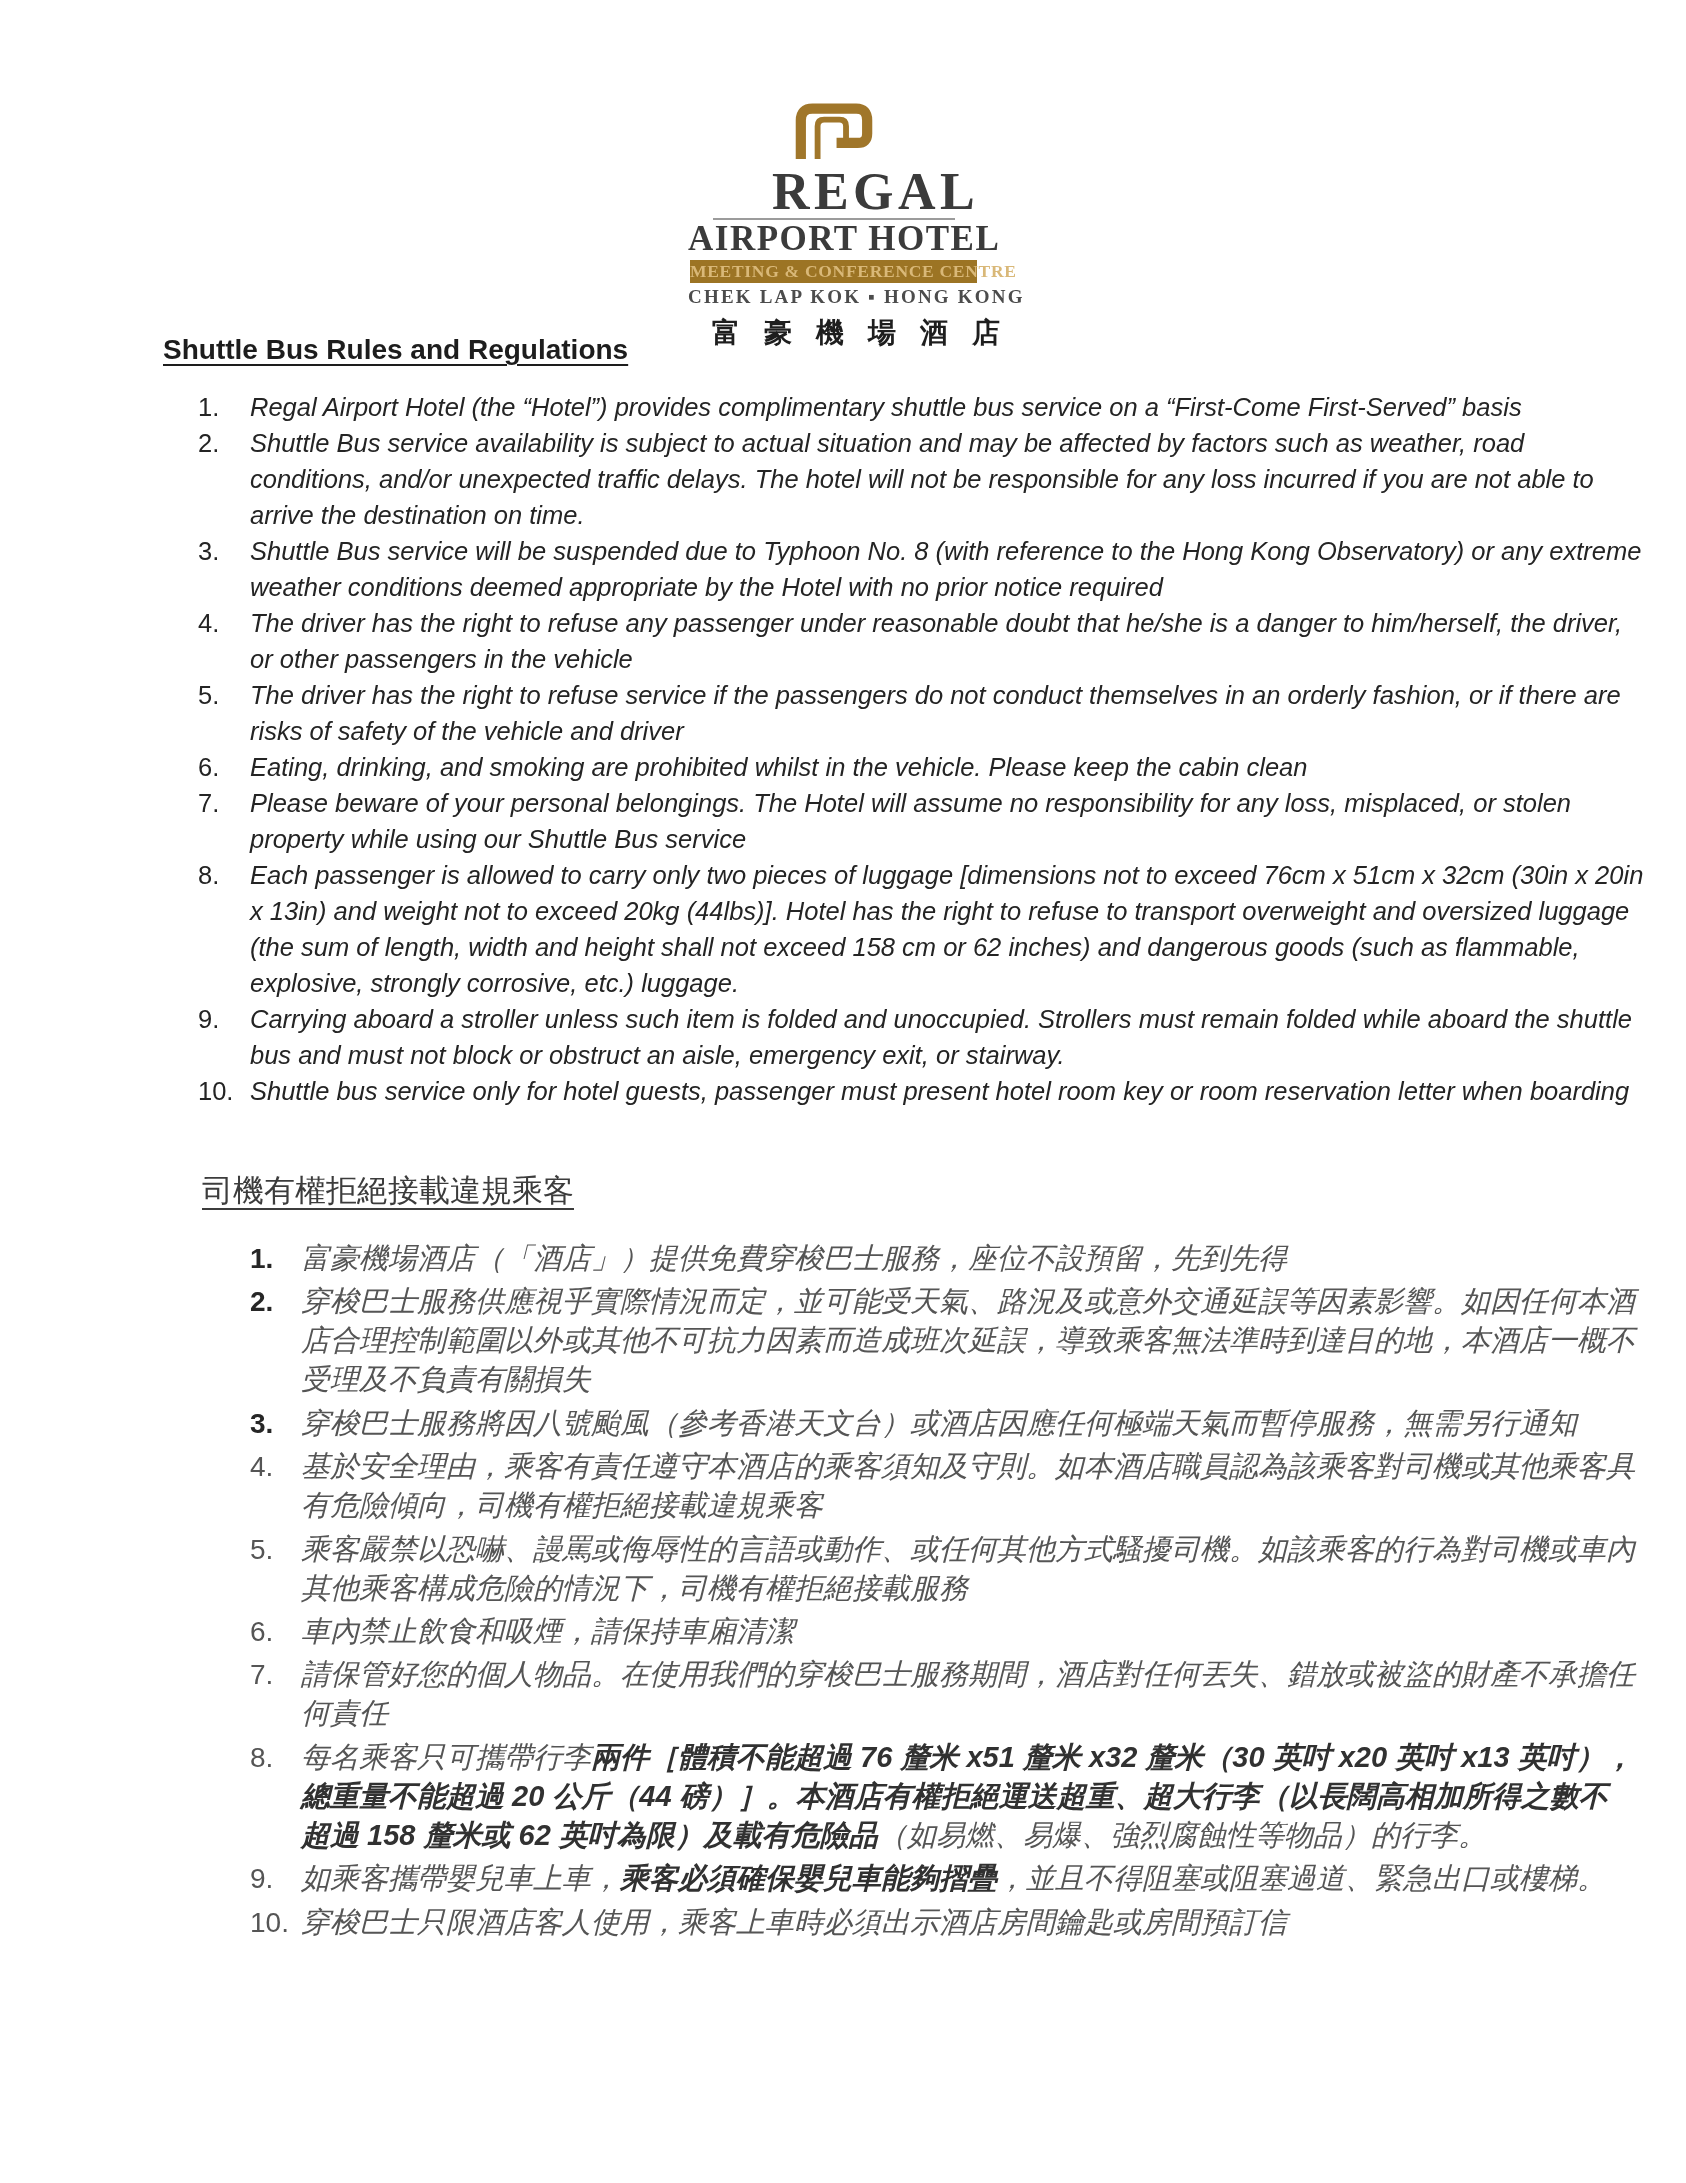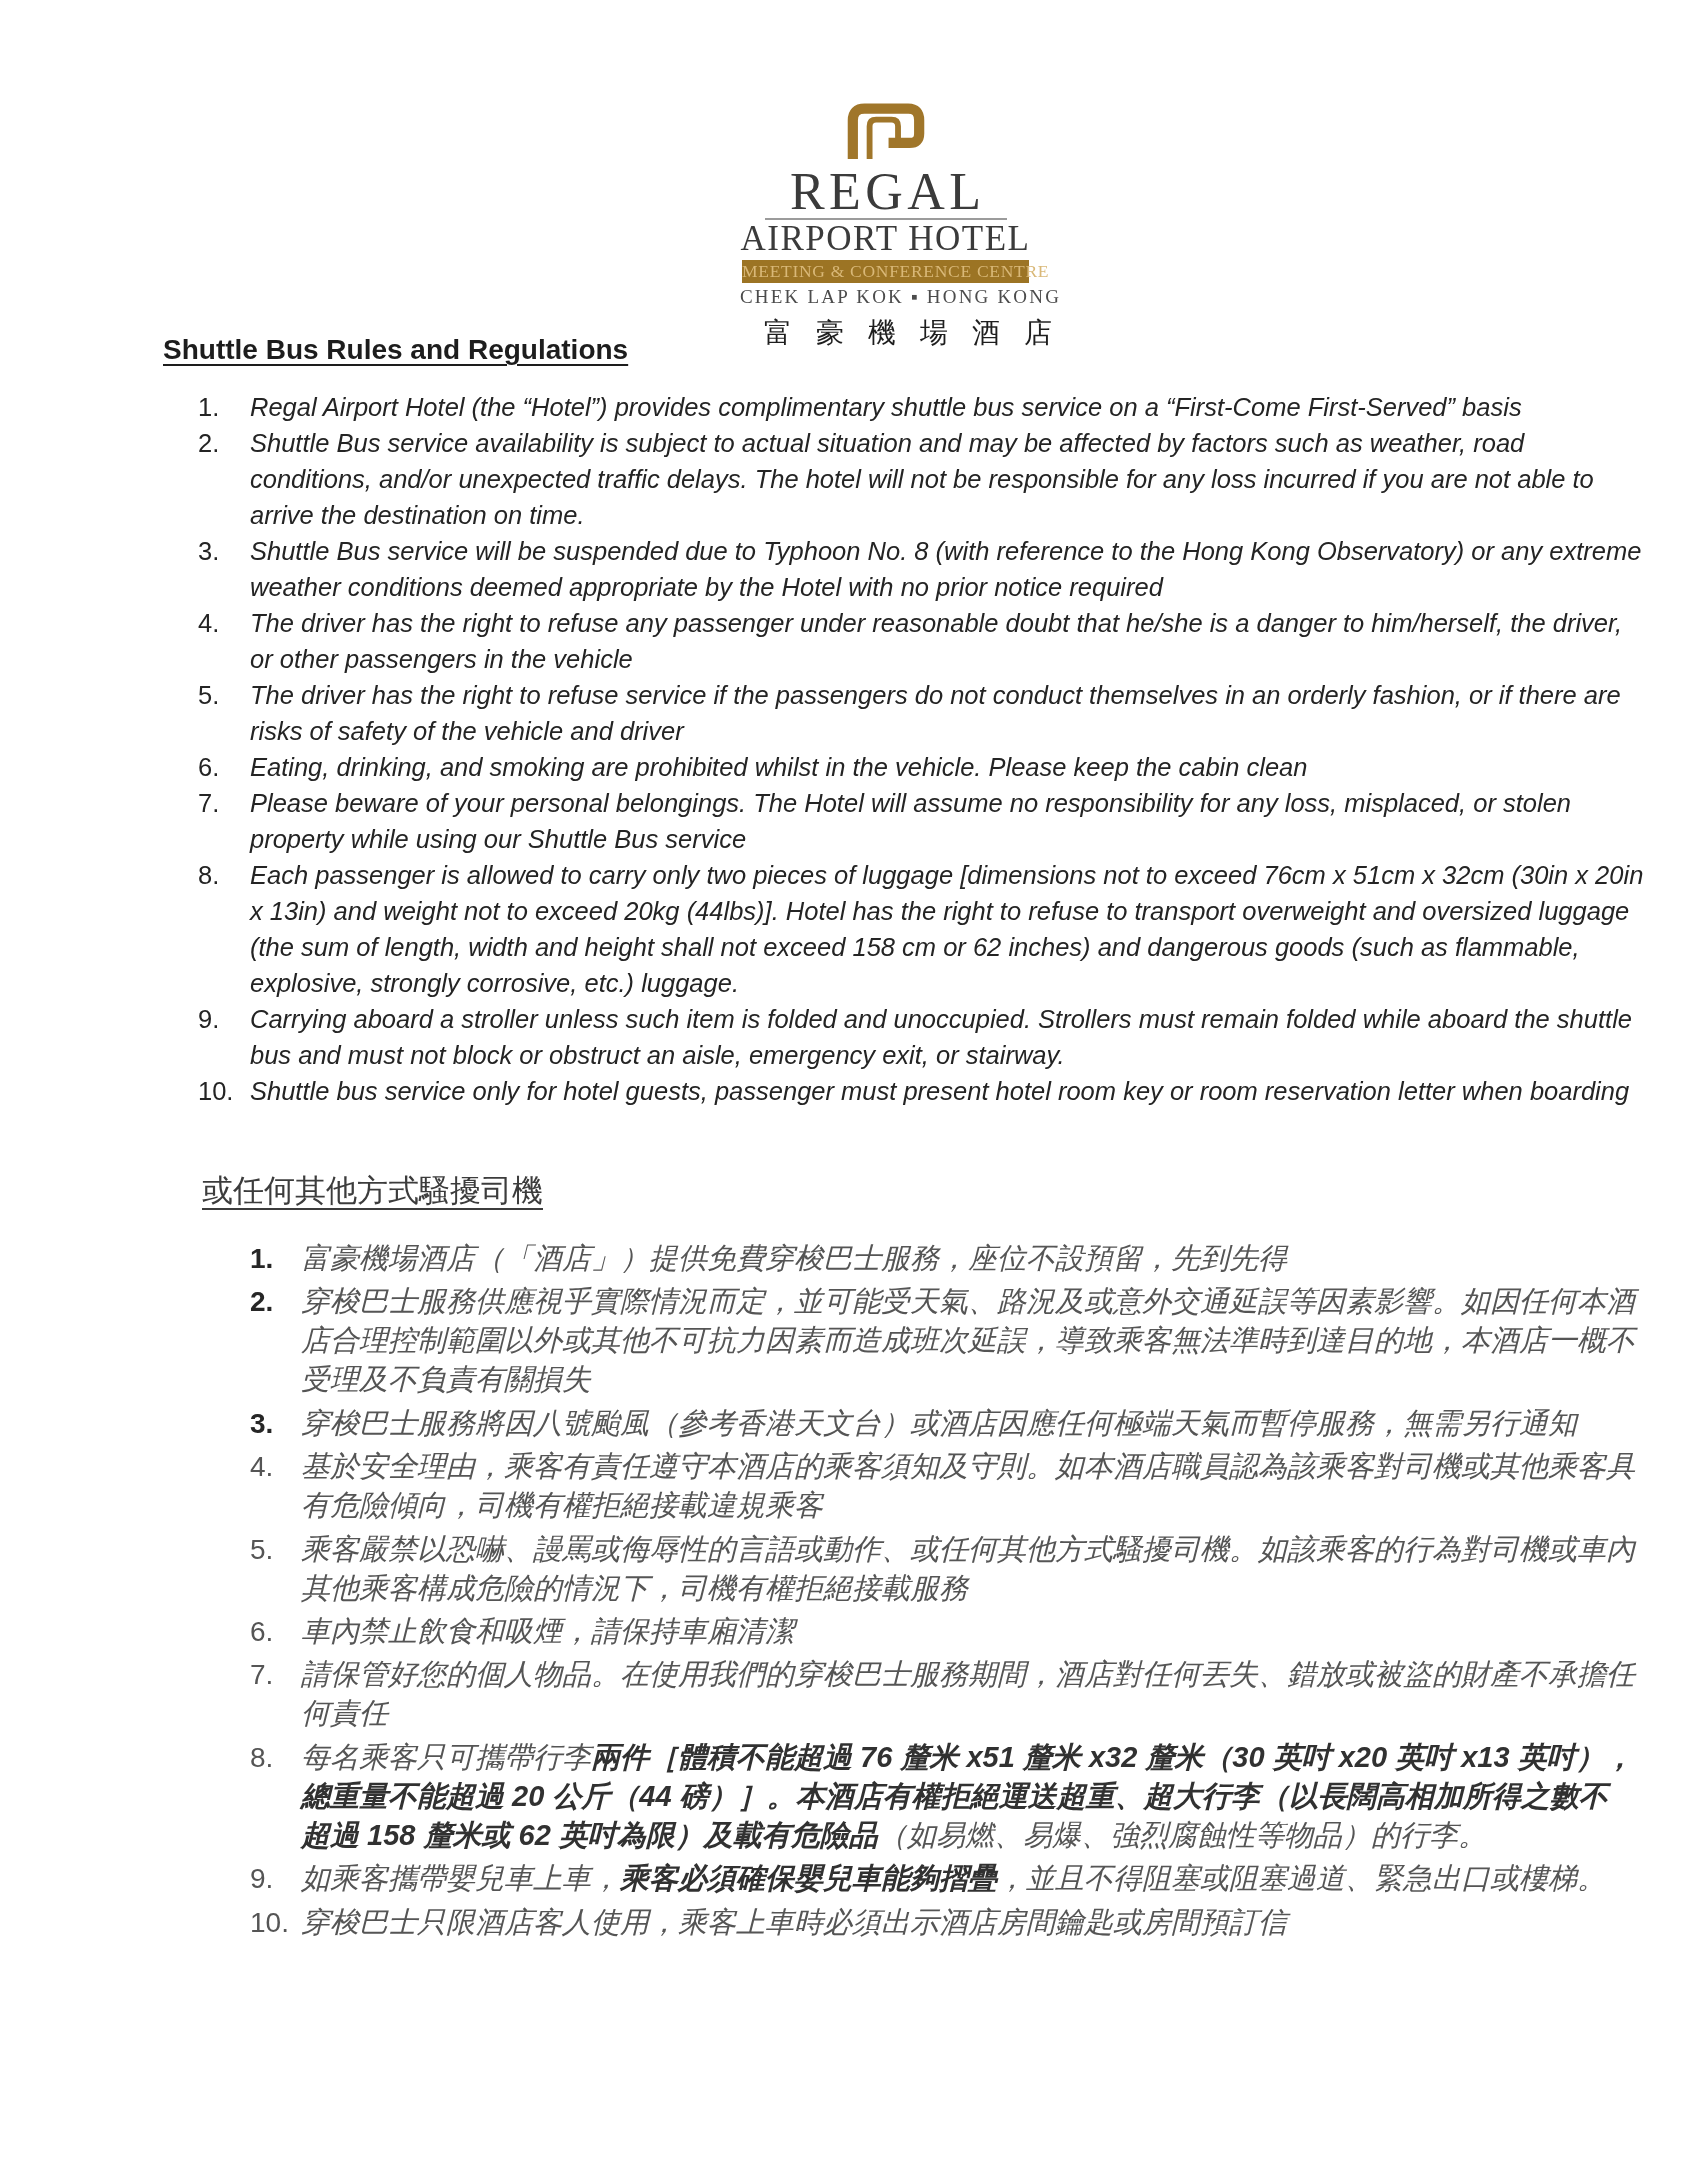--- a/index.html
+++ b/index.html
@@ -8,21 +8,21 @@
     --banner-fg:#d9b878;
   }
   html,body{margin:0;padding:0;background:#e8e8e8;}
   body{font-family:"Liberation Sans",sans-serif;}
   .page{
     position:relative;width:1687px;height:2183px;margin:0 auto;
     background:#ffffff;overflow:hidden;color:#222;
   }
 
   
-  .logo{position:absolute;left:740px;top:102px;width:291px;text-align:center;}
+  .logo{position:absolute;left:688px;top:102px;width:291px;text-align:right;font-weight:bold;}
   .monogram{display:block;margin:0 auto;width:78px;height:57px;}
   .monogram path{fill:none;stroke:var(--gold);}
   .mono-outer{stroke-width:14px;}
   .mono-inner{stroke-width:8px;}
   .brand{
     margin-top:8.7px;font-family:"Liberation Serif",serif;font-size:52px;line-height:47px;
     letter-spacing:4.4px;padding-left:4.4px;color:#3b3b3b;white-space:nowrap;
   }
   .logo-divider{margin:2.9px auto 0;width:242px;height:2.2px;background:#9b9b9b;}
   .brand-sub{
@@ -125,21 +125,21 @@
       <li class="row">
         <span class="num">9.</span>
         <span class="txt">Carrying aboard a stroller unless such item is folded and unoccupied. Strollers must remain folded while aboard the shuttle bus and must not block or obstruct an aisle, emergency exit, or stairway.</span>
       </li>
       <li class="row">
         <span class="num">10.</span>
         <span class="txt">Shuttle bus service only for hotel guests, passenger must present hotel room key or room reservation letter when boarding</span>
       </li>
     </ol>
 
-  <h2 class="cn-heading">或任何其他方式騷擾司機</h2>
+  <h2 class="cn-heading">司機有權拒絕接載違規乘客</h2>
   <ol class="list cn-list">
       <li class="row">
         <span class="num bold">1.</span>
         <span class="txt">富豪機場酒店（「酒店」）提供免費穿梭巴士服務，座位不設預留，先到先得</span>
       </li>
       <li class="row">
         <span class="num bold">2.</span>
         <span class="txt">穿梭巴士服務供應視乎實際情況而定，並可能受天氣、路況及或意外交通延誤等因素影響。如因任何本酒店合理控制範圍以外或其他不可抗力因素而造成班次延誤，導致乘客無法準時到達目的地，本酒店一概不受理及不負責有關損失</span>
       </li>
       <li class="row">

